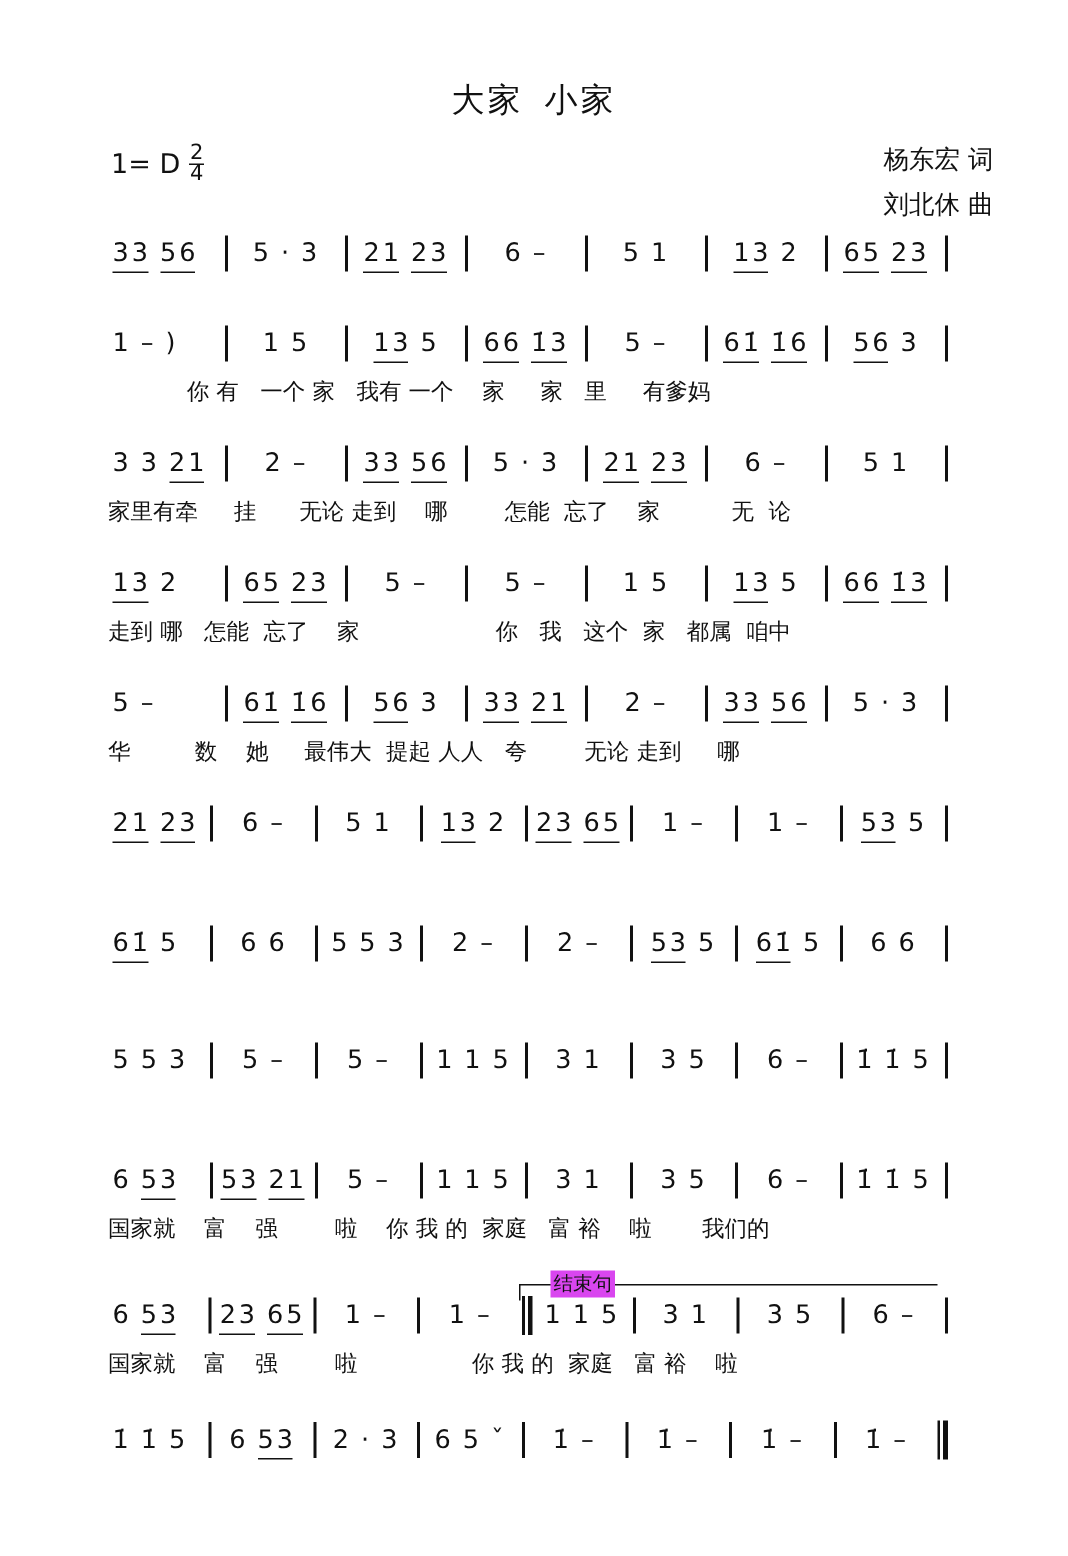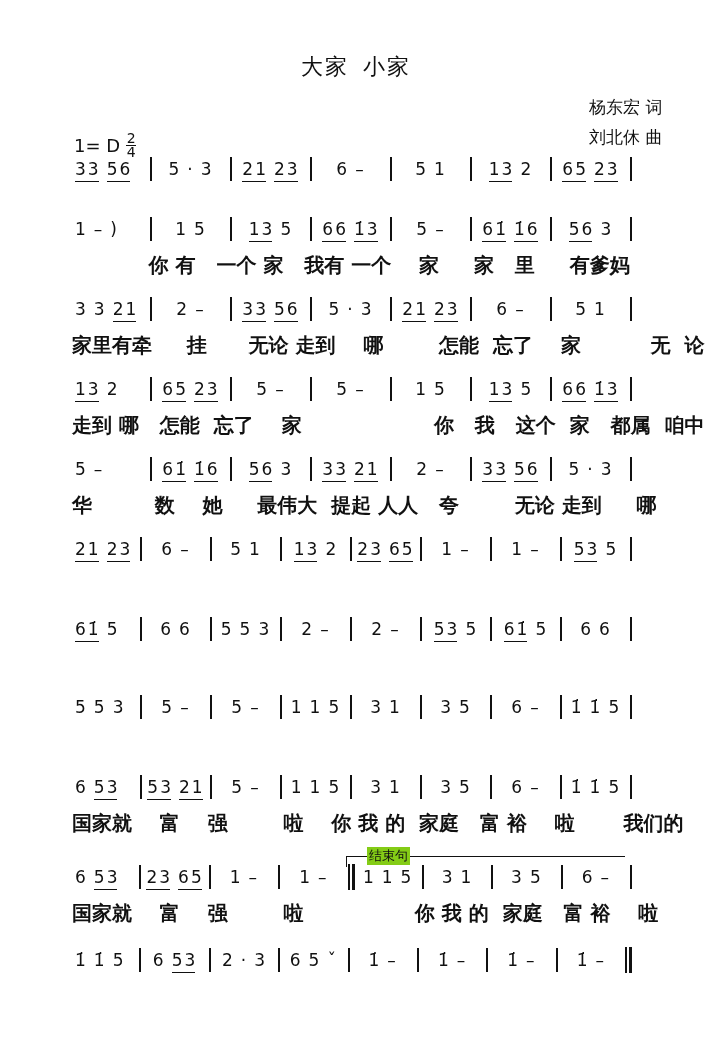--- a/index.html
+++ b/index.html
@@ -1,33 +1,33 @@
 <!DOCTYPE html>
 <html><head>
 <meta charset="utf-8">
 <style>
   html,body{margin:0;padding:0;background:#fff;}
   body{width:712px;height:1037px;position:relative;overflow:hidden;font-family:"Liberation Sans","DejaVu Sans",sans-serif;color:#111;}
   .title{position:absolute;top:52px;left:0;width:712px;text-align:center;font-size:22px;font-family:"DejaVu Sans",sans-serif;letter-spacing:2px;}
   .title .gap{display:inline-block;width:14px;}
-  .key{position:absolute;top:96px;left:74px;font-size:18px;font-family:"DejaVu Sans",sans-serif;display:flex;align-items:center;margin-top:36px;}
+  .key{position:absolute;top:96px;left:74px;font-size:18px;font-family:"DejaVu Sans",sans-serif;display:flex;align-items:center;}
   .frac{display:inline-flex;flex-direction:column;align-items:center;margin-left:6px;font-size:14px;line-height:13px;}
   .frac .bar{width:10px;height:1px;background:#111;}
   .credits{position:absolute;top:92px;left:544px;font-size:17px;font-family:"DejaVu Sans",sans-serif;line-height:30px;margin-left:45px;}
   .row{position:absolute;left:72px;width:560px;height:60px;}
   .notes{position:absolute;top:0;left:0;right:0;height:30px;display:flex;align-items:center;font-size:17px;font-family:"DejaVu Sans",sans-serif;}
-  .lyrics{position:absolute;top:38px;left:0;right:0;height:22px;font-size:20px;font-family:"DejaVu Sans",sans-serif;white-space:pre;font-weight:bold;}
+  .lyrics{position:absolute;top:38px;left:0;right:0;height:22px;font-size:15px;font-family:"DejaVu Sans",sans-serif;white-space:pre;}
   .measure{flex:1;display:flex;align-items:center;justify-content:center;position:relative;height:30px;}
   .measure.first{justify-content:flex-start;}
   .bl{width:2px;height:24px;background:#111;flex:none;}
   .bl.dbl{width:7px;height:26px;background:linear-gradient(90deg,#111 0 2px,transparent 2px 4px,#111 4px 7px);}
   .seg{display:inline-block;position:relative;margin:0 3px;white-space:pre;letter-spacing:2px;}
   .seg.u::after{content:"";position:absolute;left:0;right:2px;bottom:-3px;height:1.5px;background:#111;}
   .ending{position:absolute;left:346px;top:856px;width:278px;height:10px;border-top:1.3px solid #111;border-left:1.3px solid #111;}
-  .ending span{position:absolute;top:-10px;left:20px;background:#84cc16;padding:0 2px;font-size:13px;font-family:"DejaVu Sans",sans-serif;}
+  .ending span{position:absolute;top:-10px;left:20px;background:#d946ef;padding:0 2px;font-size:13px;font-family:"DejaVu Sans",sans-serif;}
 </style>
 </head>
 <body>
 
 <div class="title">
   <span>大家</span><span class="gap"></span><span>小家</span>
 </div>
 
 <div class="key">
   <span>1= D</span>

